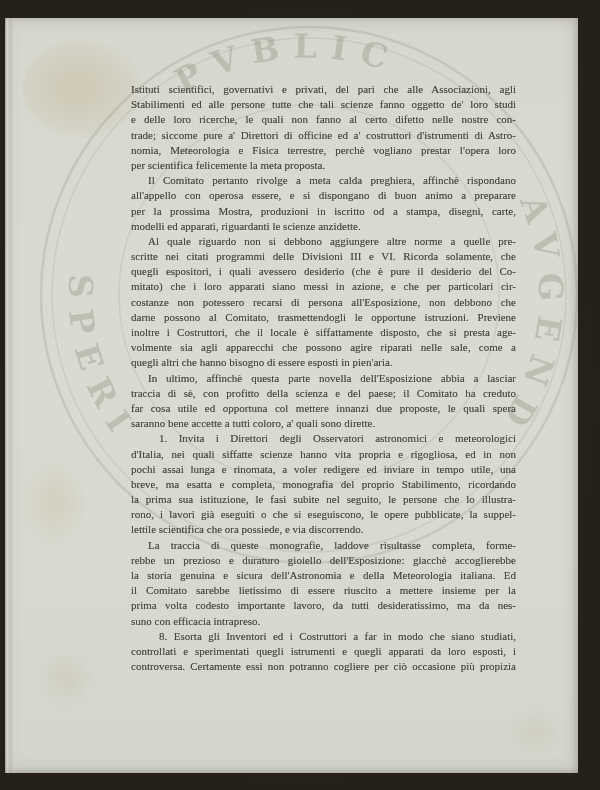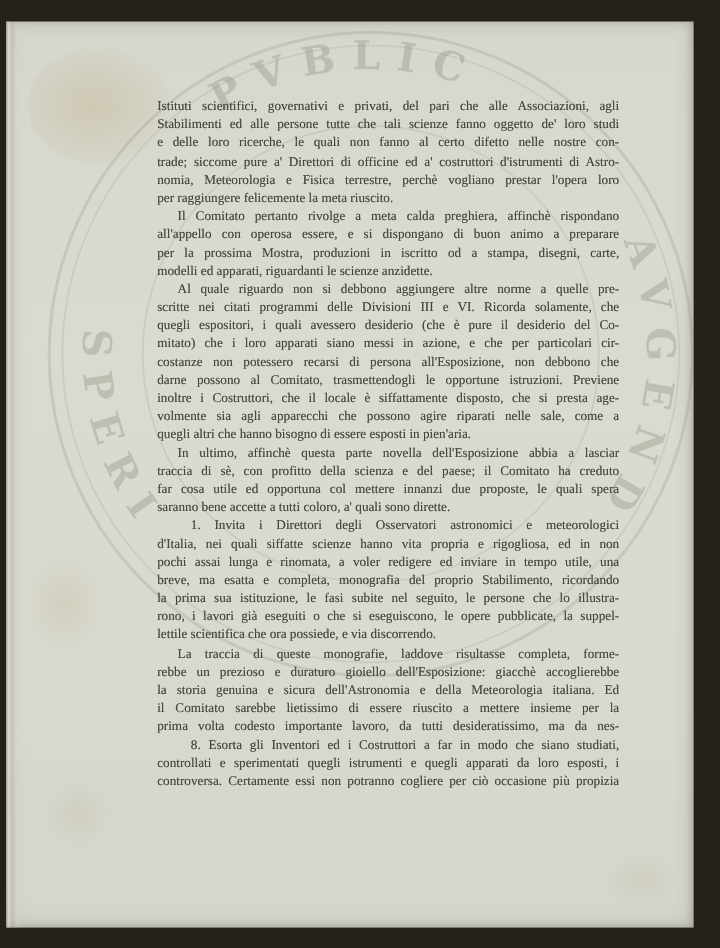--- a/index.html
+++ b/index.html
@@ -98,21 +98,21 @@
     </text>
   </svg>
 
   <div class="textblock">
       <div class="para">
         <div class="line">Istituti scientifici, governativi e privati, del pari che alle Associazioni, agli</div>
         <div class="line">Stabilimenti ed alle persone tutte che tali scienze fanno oggetto de' loro studi</div>
         <div class="line">e delle loro ricerche, le quali non fanno al certo difetto nelle nostre con-</div>
         <div class="line">trade; siccome pure a' Direttori di officine ed a' costruttori d'istrumenti di Astro-</div>
         <div class="line">nomia, Meteorologia e Fisica terrestre, perchè vogliano prestar l'opera loro</div>
-        <div class="line last">per raggiungere felicemente la meta riuscito.</div>
+        <div class="line last">per scientifica felicemente la meta proposta.</div>
       </div>
       <div class="para">
         <div class="line ind">Il Comitato pertanto rivolge a meta calda preghiera, affinchè rispondano</div>
         <div class="line">all'appello con operosa essere, e si dispongano di buon animo a preparare</div>
         <div class="line">per la prossima Mostra, produzioni in iscritto od a stampa, disegni, carte,</div>
         <div class="line last">modelli ed apparati, riguardanti le scienze anzidette.</div>
       </div>
       <div class="para">
         <div class="line ind">Al quale riguardo non si debbono aggiungere altre norme a quelle pre-</div>
         <div class="line">scritte nei citati programmi delle Divisioni III e VI. Ricorda solamente, che</div>
@@ -138,20 +138,21 @@
         <div class="line">la prima sua istituzione, le fasi subite nel seguito, le persone che lo illustra-</div>
         <div class="line">rono, i lavori già eseguiti o che si eseguiscono, le opere pubblicate, la suppel-</div>
         <div class="line last">lettile scientifica che ora possiede, e via discorrendo.</div>
       </div>
       <div class="para">
         <div class="line ind">La traccia di queste monografie, laddove risultasse completa, forme-</div>
         <div class="line">rebbe un prezioso e duraturo gioiello dell'Esposizione: giacchè accoglierebbe</div>
         <div class="line">la storia genuina e sicura dell'Astronomia e della Meteorologia italiana. Ed</div>
         <div class="line">il Comitato sarebbe lietissimo di essere riuscito a mettere insieme per la</div>
         <div class="line">prima volta codesto importante lavoro, da tutti desideratissimo, ma da nes-</div>
+        <div class="line last">suno con efficacia intrapreso.</div>
       </div>
       <div class="para">
         <div class="line ind2">8. Esorta gli Inventori ed i Costruttori a far in modo che siano studiati,</div>
         <div class="line">controllati e sperimentati quegli istrumenti e quegli apparati da loro esposti, i</div>
         <div class="line">controversa. Certamente essi non potranno cogliere per ciò occasione più propizia</div>
       </div>
     </div>
 
 </div>
 

